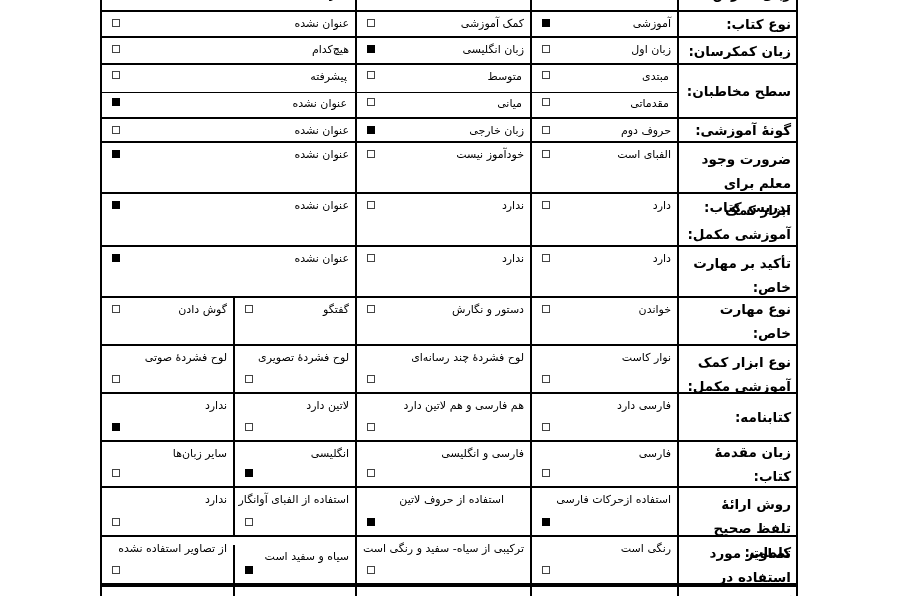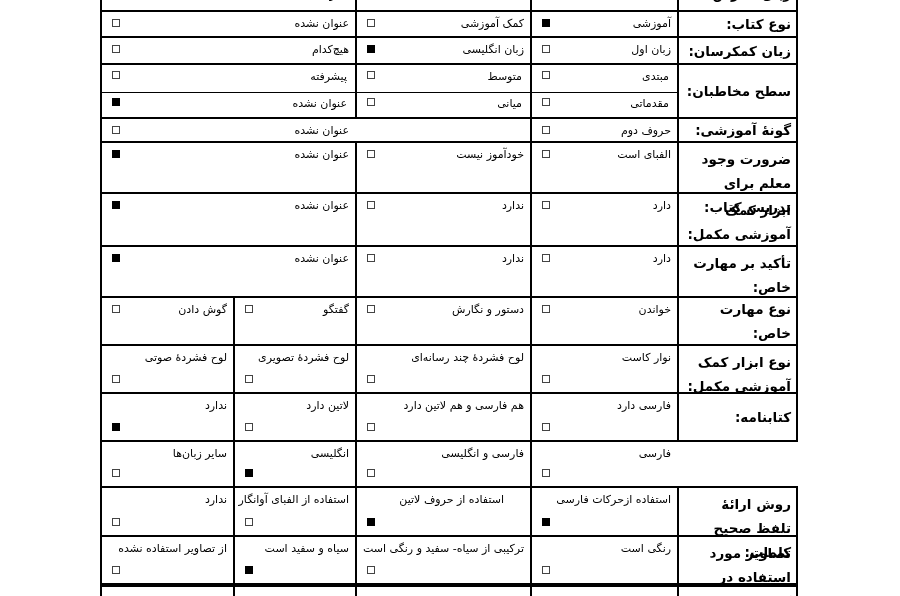--- a/index.html
+++ b/index.html
@@ -86,20 +86,24 @@
           <span class="opt" style="right: 8px; top: 32px;">عنوان نشده</span>
           <span class="cb on" style="left: 10px; top: 33px;"></span>
         </div>
       </div>
       <div class="row" style="top: 129px; height: 24px;">
         <div class="lbl mid" style="line-height: 20px;">گونۀ آموزشی:</div>
         <div class="cell" style="left: 430px; width: 147px;">
           <span class="opt" style="right: 6px; top: 5px;">حروف دوم</span>
           <span class="cb" style="left: 10px; top: 7px;"></span>
         </div>
+        <div class="cell" style="left: 255px; width: 175px;">
+          <span class="opt" style="right: 6px; top: 5px;">زبان خارجی</span>
+          <span class="cb on" style="left: 10px; top: 7px;"></span>
+        </div>
         <div class="cell" style="left: 0px; width: 255px;">
           <span class="opt" style="right: 6px; top: 5px;">عنوان نشده</span>
           <span class="cb" style="left: 10px; top: 7px;"></span>
         </div>
       </div>
       <div class="row" style="top: 153px; height: 51px;">
         <div class="lbl">ضرورت وجود معلم برای تدریس کتاب:</div>
         <div class="cell" style="left: 430px; width: 147px;">
           <span class="opt" style="right: 6px; top: 5px;">الفبای است</span>
           <span class="cb" style="left: 10px; top: 7px;"></span>
@@ -194,20 +198,21 @@
         <div class="cell" style="left: 255px; width: 175px;">
           <span class="opt" style="right: 6px; top: 5px;">هم فارسی و هم لاتین دارد</span>
           <span class="cb" style="left: 10px; bottom: 9px;"></span>
         </div>
         <div class="cell" style="left: 0px; width: 133px;">
           <span class="opt" style="right: 6px; top: 5px;">ندارد</span>
           <span class="cb on" style="left: 10px; bottom: 9px;"></span>
         </div>
       </div>
       <div class="row" style="top: 452px; height: 46px;">
+        <div class="lbl mid">زبان مقدمۀ کتاب:</div>
         <div class="cell" style="left: 430px; width: 147px;">
           <span class="opt" style="right: 6px; top: 5px;">فارسی</span>
           <span class="cb" style="left: 10px; bottom: 9px;"></span>
         </div>
         <div class="cell" style="left: 255px; width: 175px;">
           <span class="opt" style="right: 6px; top: 5px;">فارسی و انگلیسی</span>
           <span class="cb" style="left: 10px; bottom: 9px;"></span>
         </div>
         <div class="cell" style="left: 133px; width: 122px;">
           <span class="opt" style="right: 6px; top: 5px;">انگلیسی</span>
@@ -240,21 +245,21 @@
       <div class="row" style="top: 547px; height: 50px; border-bottom: 2px solid rgb(0, 0, 0);">
         <div class="lbl">تصاویر مورد استفاده در کتاب:</div>
         <div class="cell" style="left: 430px; width: 147px;">
           <span class="opt" style="right: 6px; top: 5px;">رنگی است</span>
           <span class="cb" style="left: 10px; bottom: 9px;"></span>
         </div>
         <div class="cell" style="left: 255px; width: 175px;">
           <span class="opt" style="right: 6px; top: 5px;">ترکیبی از سیاه- سفید و رنگی است</span>
           <span class="cb" style="left: 10px; bottom: 9px;"></span>
         </div>
-        <div class="cell" style="left: 133px; width: 122px;">
+        <div class="cell" style="left: 133px; width: 122px; margin-top: 8px;">
           <span class="opt" style="right: 6px; top: 5px;">سیاه و سفید است</span>
           <span class="cb on" style="left: 10px; bottom: 9px;"></span>
         </div>
         <div class="cell" style="left: 0px; width: 133px;">
           <span class="opt" style="right: 6px; top: 5px;">از تصاویر استفاده نشده</span>
           <span class="cb" style="left: 10px; bottom: 9px;"></span>
         </div>
       </div>
       <div class="row" style="top: 597px; height: 20px;">
         <div class="lbl"></div>

